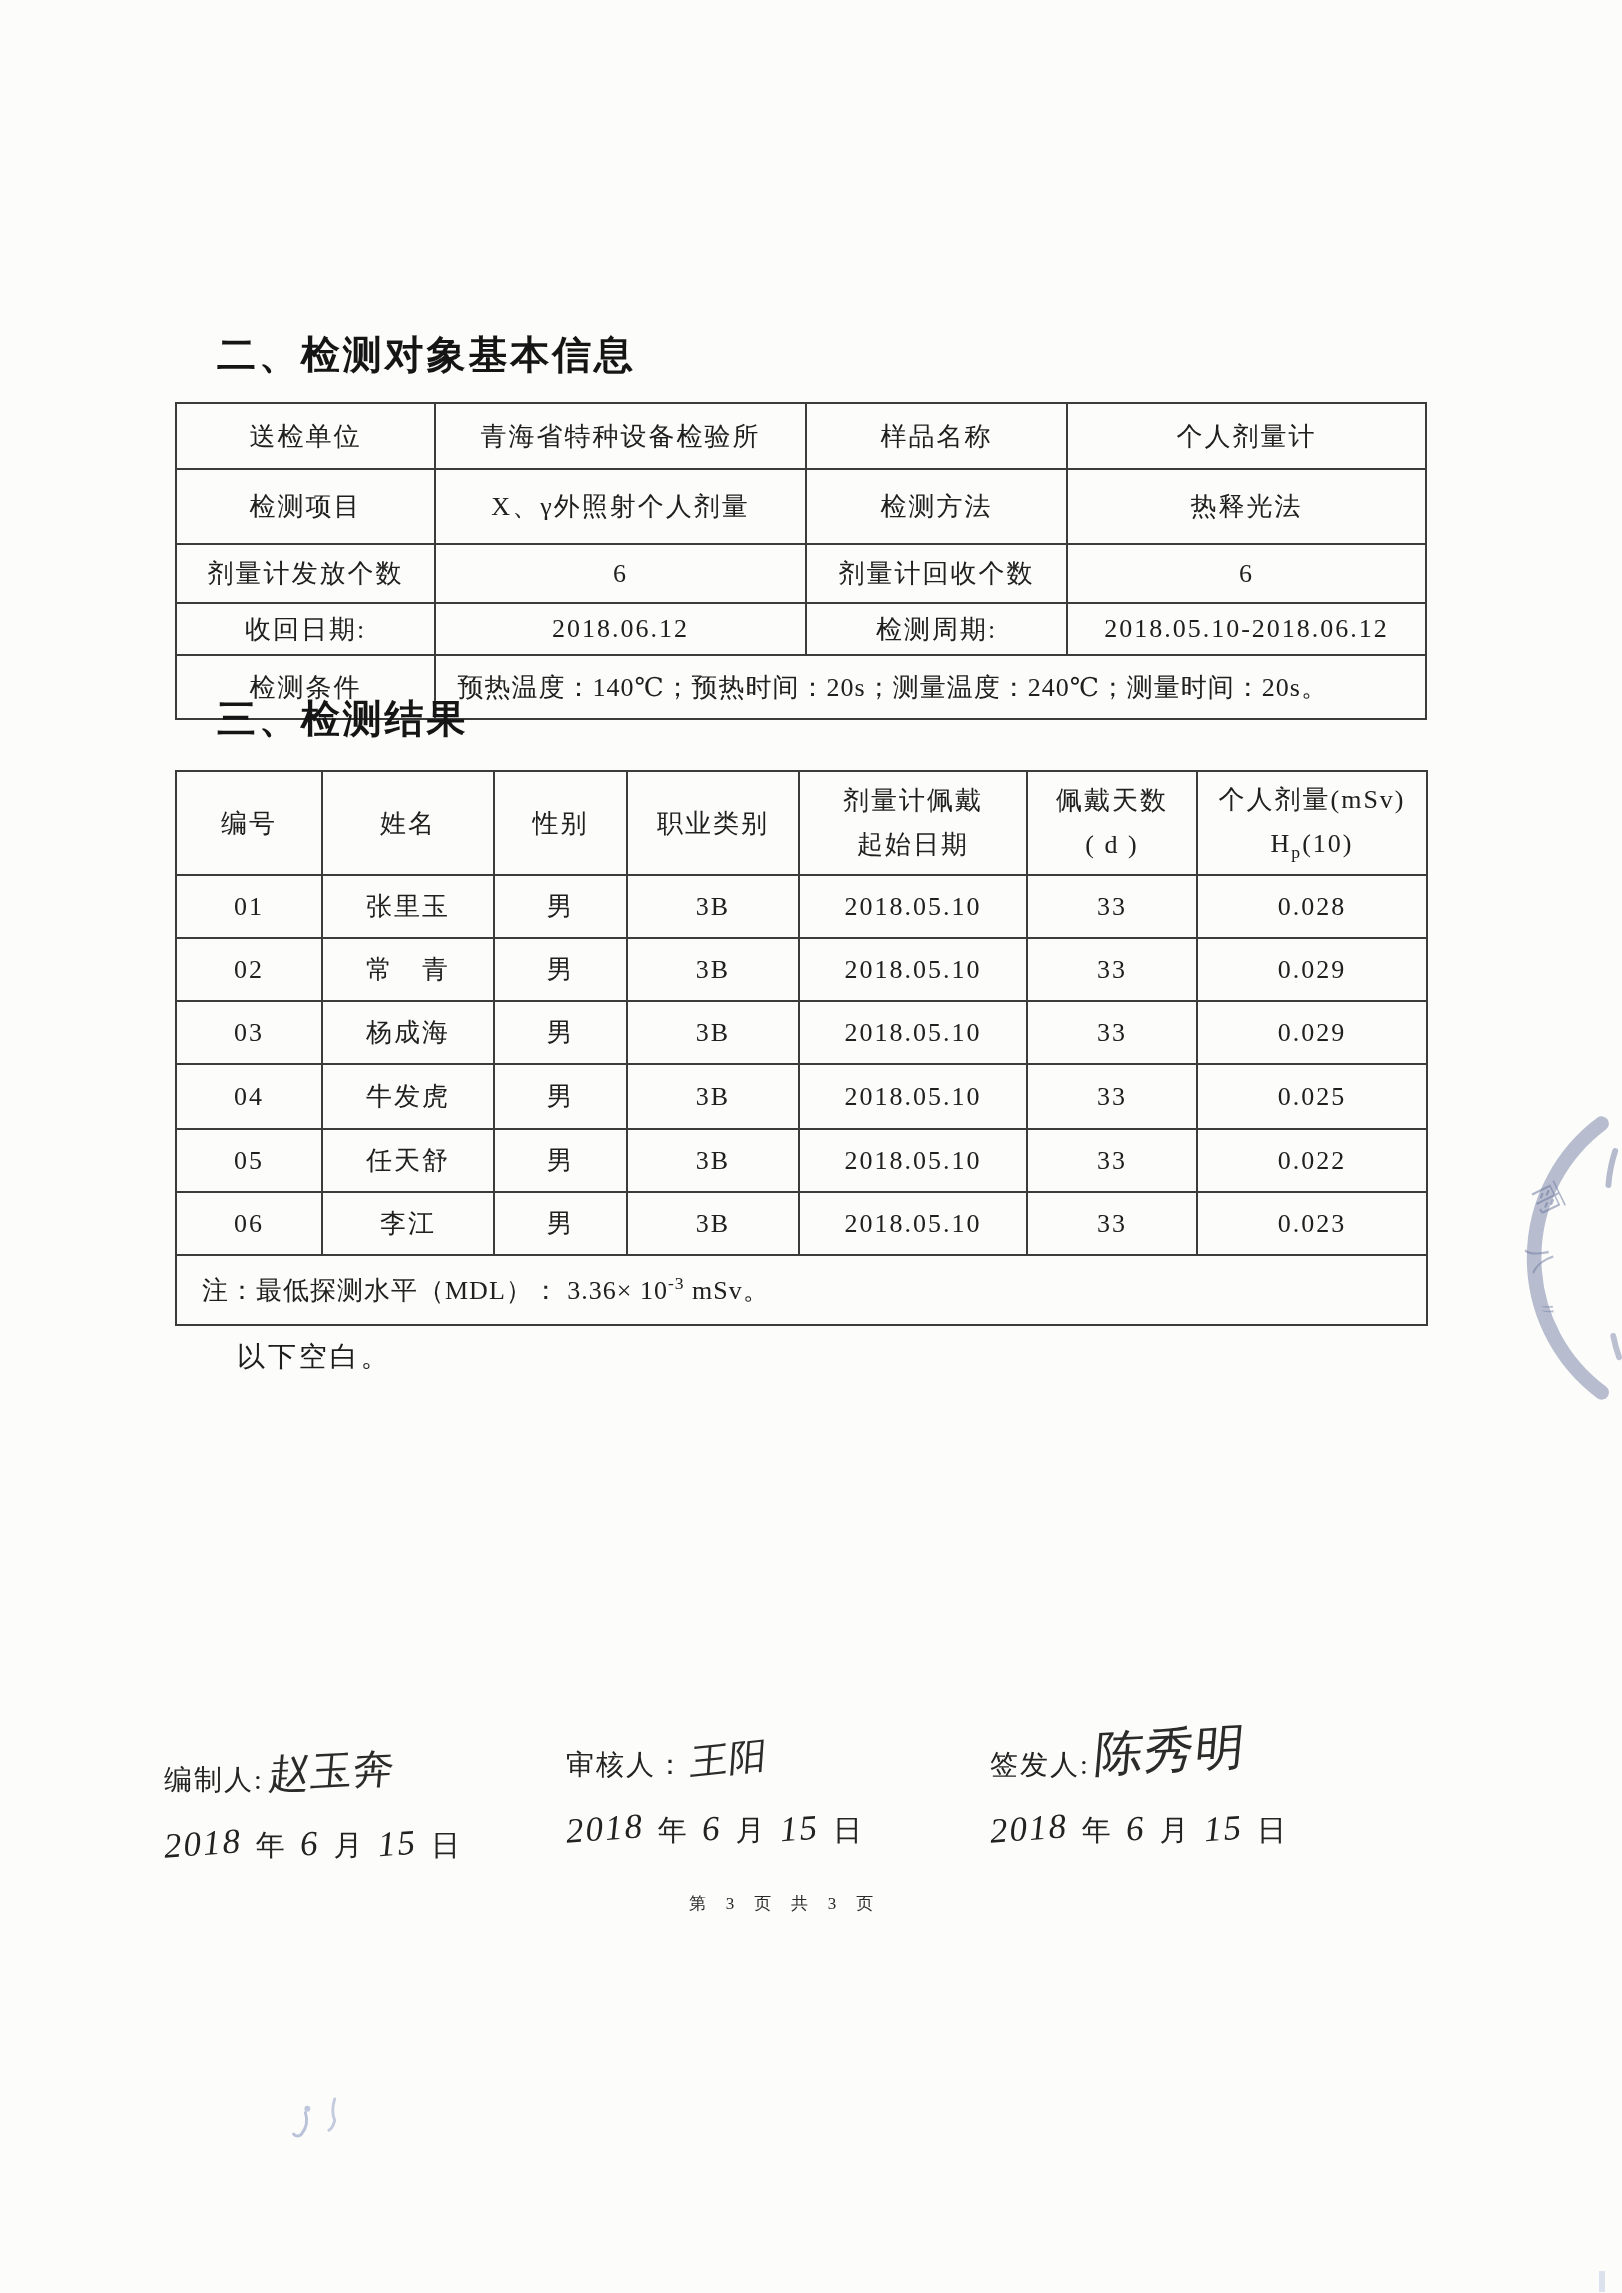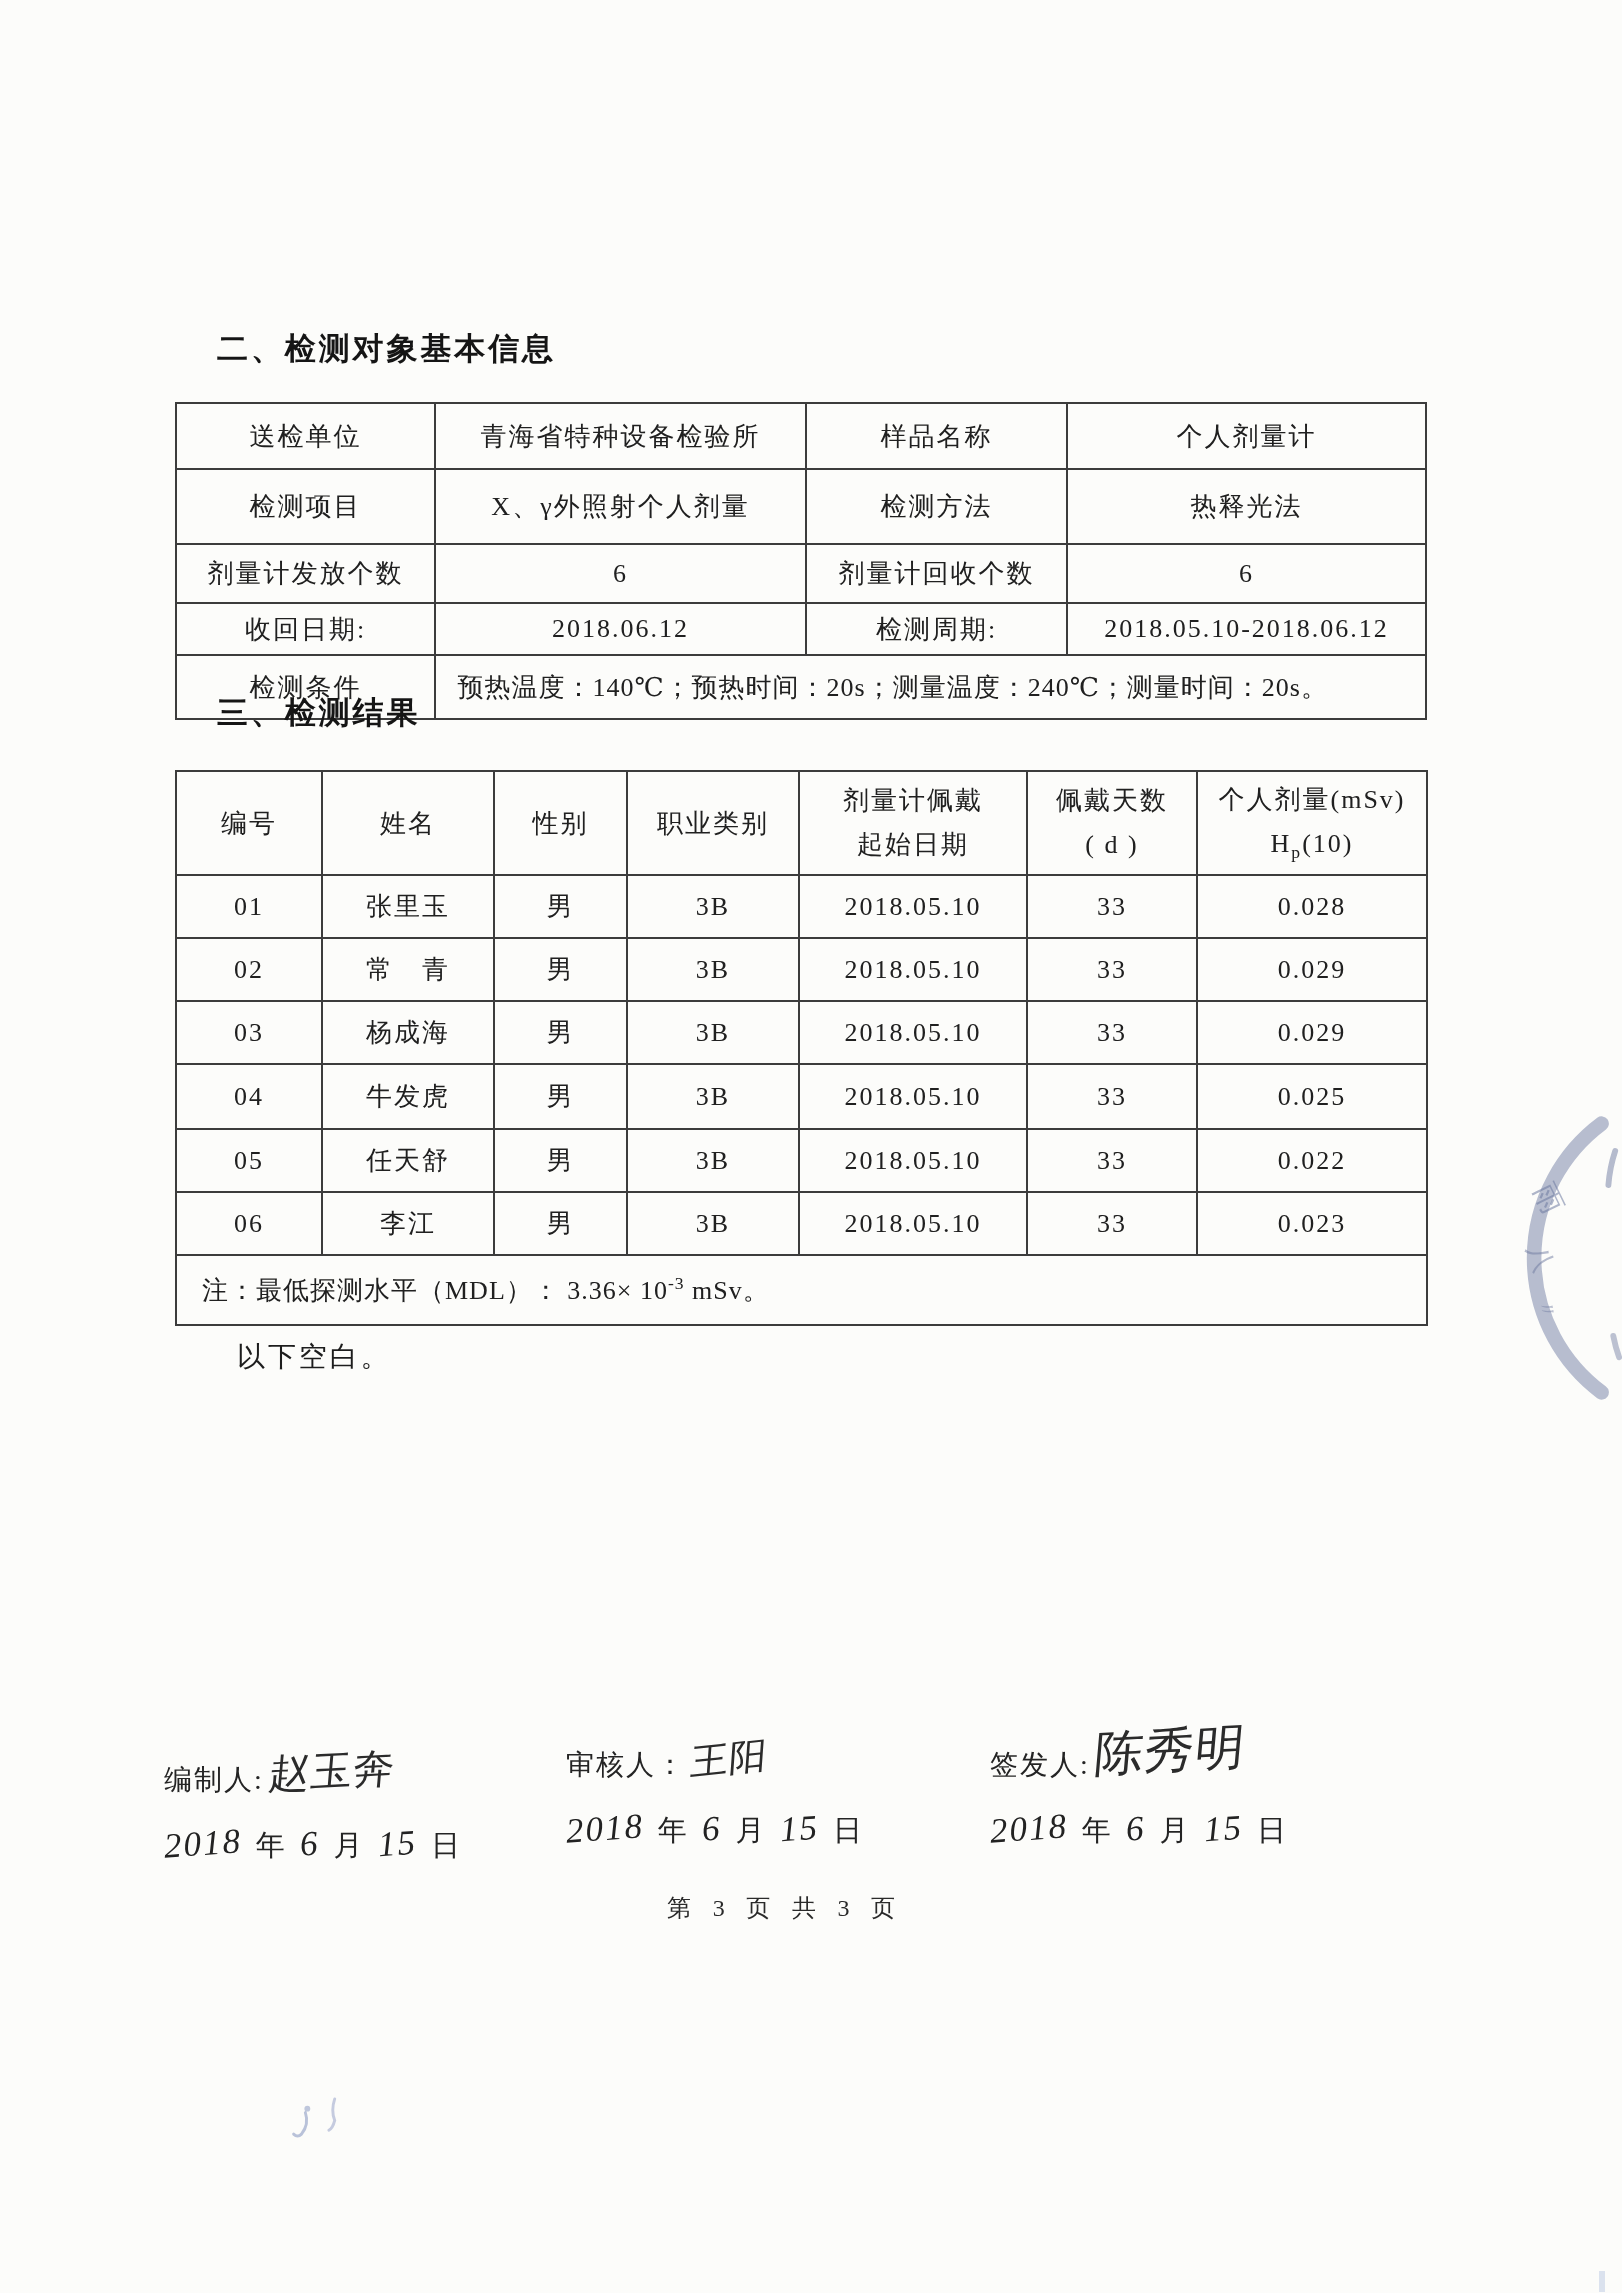--- a/index.html
+++ b/index.html
@@ -6,42 +6,42 @@
   .page{
     position:relative;
     width:1623px;height:2294px;
     background:#fcfcfa;
     font-family:"Liberation Serif","DejaVu Serif",serif;
     color:#1d1d1d;
     overflow:hidden;
   }
   .sec-title{
     position:absolute;
-    font-size:31px;font-weight:bold;
+    font-size:39px;font-weight:bold;
     letter-spacing:2.9px;
     color:#151515;
   }
   table{border-collapse:collapse;table-layout:fixed;margin-left:48px;}
   td{
     border:2px solid #3c3c3c;
     text-align:center;vertical-align:middle;
     font-size:26px;letter-spacing:2px;
     color:#202020;
     padding:0 3.9px;
   }
   .tbl{position:absolute;left:127px;width:1250px;border:2.9px solid #383838;}
   #info-table{top:402px;}
   #results-table{top:770px;}
   .cond-val{text-align:left;padding-left:21.5px;letter-spacing:1px;}
   .note-cell{text-align:left;padding-left:25px;letter-spacing:1px;}
   sup{font-size:17.6px;}
   sub{font-size:17.6px;}
   .hdr2{line-height:1.7;}
   .blank-note{position:absolute;left:237px;top:1338px;font-size:28px;letter-spacing:2.9px;}
-  .footer{position:absolute;left:0;top:1892px;width:1570px;text-align:center;font-size:24px;letter-spacing:7.8px;color:#2a2a2a;}
+  .footer{position:absolute;left:0;top:1892px;width:1570px;text-align:center;font-size:17px;letter-spacing:7.8px;color:#2a2a2a;}
   .sig-block{position:absolute;font-size:28px;letter-spacing:2px;color:#242424;white-space:nowrap;}
   .sig-row{display:flex;align-items:flex-end;gap:5px;}
   .hand{
     display:inline-block;
     font-size:41px;
     transform:skewX(-8deg) rotate(-3deg);
     letter-spacing:1px;
     color:#2b2b2b;
   }
   .hand-sm{font-size:37px;}

